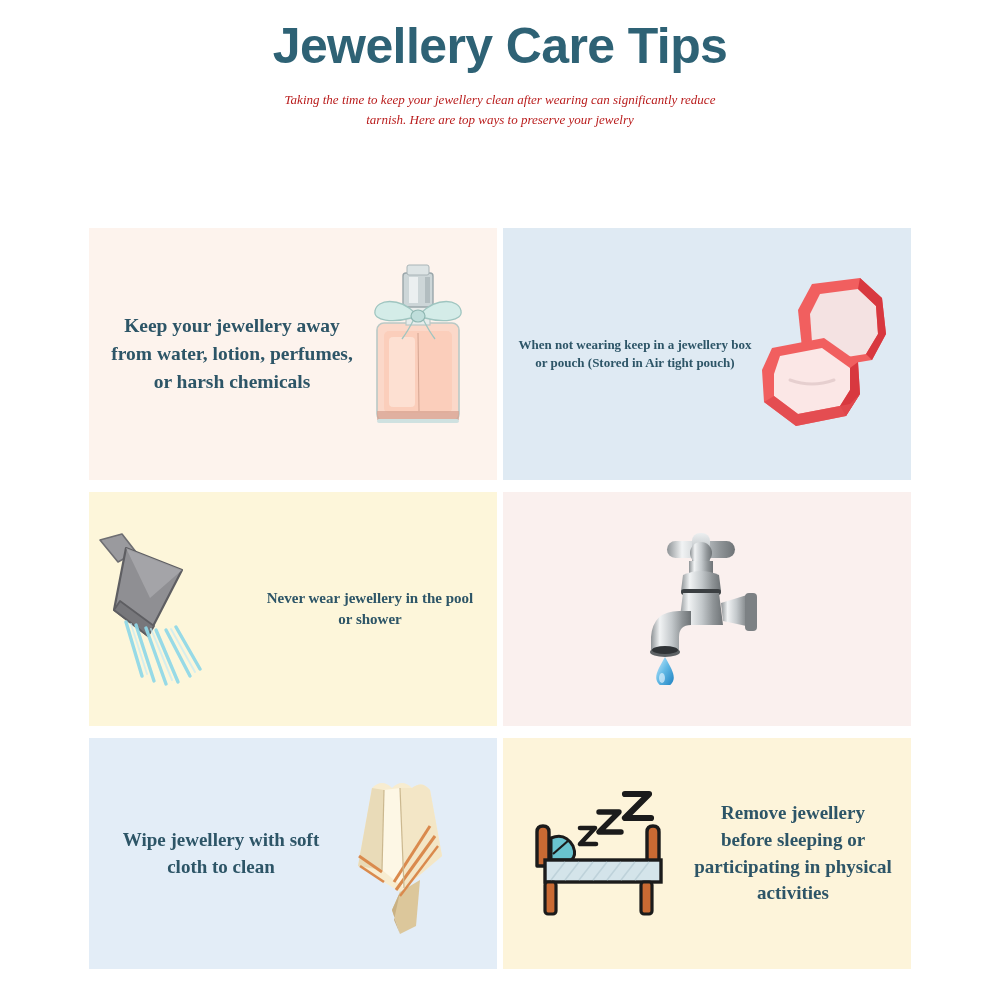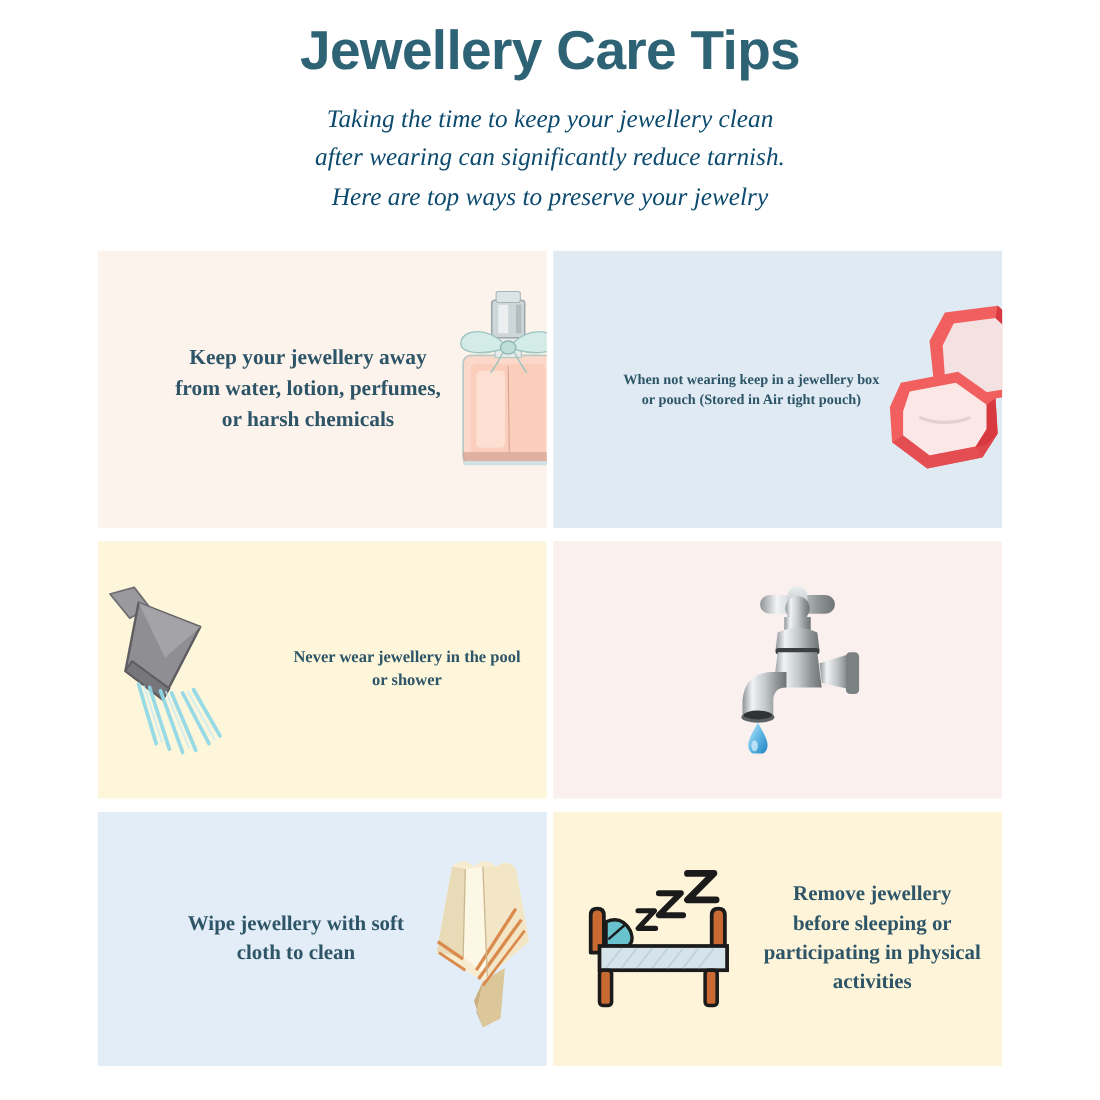--- a/index.html
+++ b/index.html
@@ -37,23 +37,23 @@
     letter-spacing: -0.6px;
     color: #2e6275;
     line-height: 1.15;
   }
   .subtitle {
     margin: 0 auto;
     padding-top: 14px;
     width: 440px;
     font-family: "Liberation Serif", "DejaVu Serif", serif;
     font-style: italic;
-    font-size: 23px;
+    font-size: 13px;
     line-height: 1.55;
-    color: #0c4a6e;
+    color: #b91c1c;
   }
 
   
   .grid {
     position: absolute;
     left: 89px;
     top: 228px;
     width: 822px;
     height: 741px;
     display: grid;
@@ -61,21 +61,21 @@
     grid-template-rows: 252px 234px 231px;
     column-gap: 6px;
     row-gap: 12px;
   }
   .card {
     position: relative;
     display: flex;
     align-items: center;
     overflow: hidden;
   }
-  .card.text-left  { flex-direction: row; padding-left: 48px; }
+  .card.text-left  { flex-direction: row; }
   .card.text-right { flex-direction: row-reverse; }
 
   .card-text {
     flex: 0 0 auto;
     text-align: center;
     font-family: "Liberation Serif", "DejaVu Serif", serif;
     font-weight: bold;
     color: #2d5567;
     line-height: 1.42;
   }

